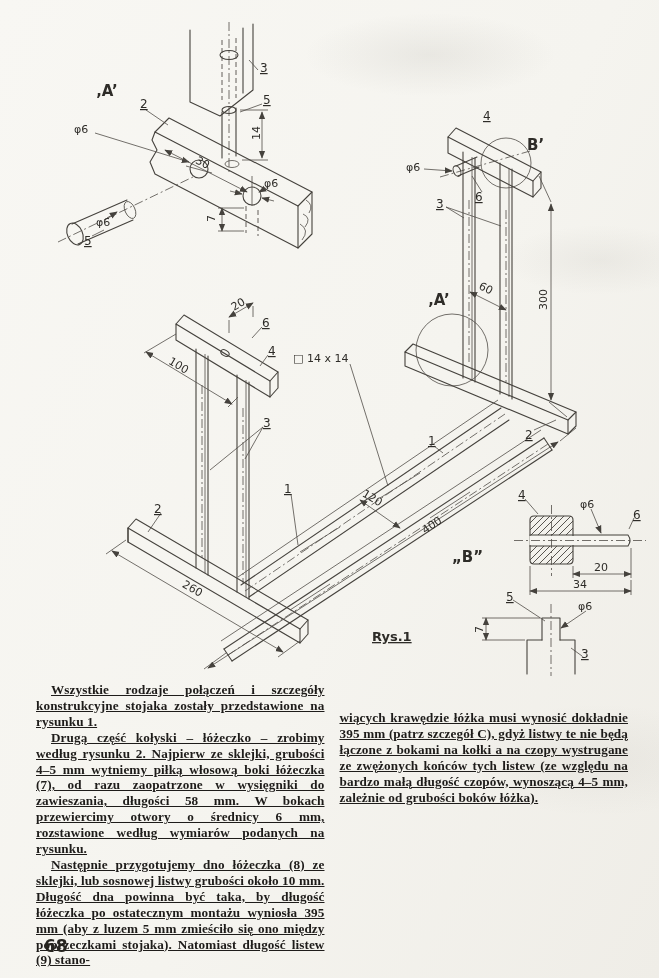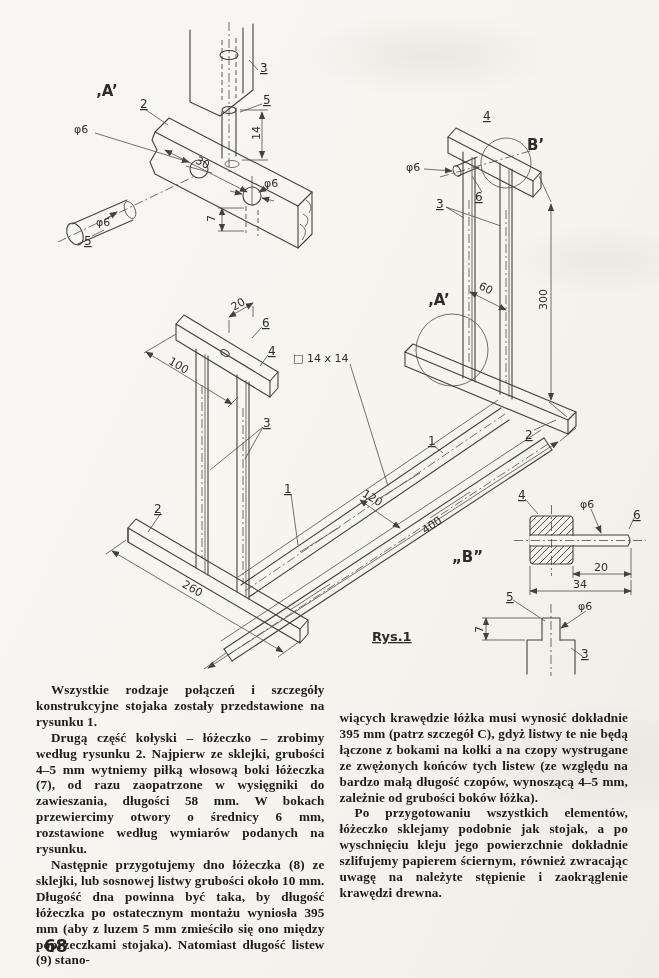--- a/index.html
+++ b/index.html
@@ -23,20 +23,21 @@
   svg .cap{font-size:13px;font-weight:bold;text-decoration:underline;}
   .ln{stroke:#45423d;stroke-width:1.1;fill:none;stroke-linecap:round;stroke-linejoin:round;}
   .thin{stroke:#504d47;stroke-width:0.8;fill:none;}
   .cline{stroke:#504d47;stroke-width:0.8;fill:none;stroke-dasharray:9 3 2 3;}
   .hid{stroke:#504d47;stroke-width:0.9;fill:none;stroke-dasharray:5 3;}
   .hatch{stroke:#45423d;stroke-width:0.9;}
   .text-block{
     position:absolute;left:36px;top:682px;width:592px;display:flex;gap:15px;
     font-size:13.2px;line-height:15.9px;text-align:justify;font-weight:600;
     letter-spacing:0.1px;
+    text-decoration:underline;
   }
   .tcol{flex:1 1 0;}
   .tcol p{margin:0;text-indent:15px;}
   .tcol p.noindent{text-indent:0;margin-top:28px;}
   .page-number{
     position:absolute;left:44px;top:936px;font-family:"DejaVu Sans",sans-serif;
     font-size:17px;font-weight:bold;color:#26241f;text-align:right;
   }
 </style>
 </head>
@@ -287,18 +288,17 @@
   </div>
 
   <div class="text-block">
     <div class="tcol">
       <p>Wszystkie rodzaje połączeń i szczegóły konstrukcyjne stojaka zostały przedstawione na rysunku 1.</p>
       <p>Drugą część kołyski – łóżeczko – zrobimy według rysunku 2. Najpierw ze sklejki, grubości 4–5 mm wytniemy piłką włosową boki łóżeczka (7), od razu zaopatrzone w wysięgniki do zawieszania, długości 58 mm. W bokach przewiercimy otwory o średnicy 6 mm, rozstawione według wymiarów podanych na rysunku.</p>
       <p>Następnie przygotujemy dno łóżeczka (8) ze sklejki, lub sosnowej listwy grubości około 10 mm. Długość dna powinna być taka, by długość łóżeczka po ostatecznym montażu wyniosła 395 mm (aby z luzem 5 mm zmieściło się ono między poprzeczkami stojaka). Natomiast długość listew (9) stano-</p>
     </div>
     <div class="tcol">
       <p class="noindent">wiących krawędzie łóżka musi wynosić dokładnie 395 mm (patrz szczegół C), gdyż listwy te nie będą łączone z bokami na kołki a na czopy wystrugane ze zwężonych końców tych listew (ze względu na bardzo małą długość czopów, wynoszącą 4–5 mm, zależnie od grubości boków łóżka).</p>
-      <p>Po przygotowaniu wszystkich elementów, łóżeczko sklejamy podobnie jak stojak, a po wyschnięciu kleju jego powierzchnie dokładnie szlifujemy papierem ściernym, również zwracając uwagę na należyte stępienie i zaokrąglenie krawędzi drewna.</p>
     </div>
   </div>
 
   <div class="page-number">68</div>
 </div>
 
 </body></html>

